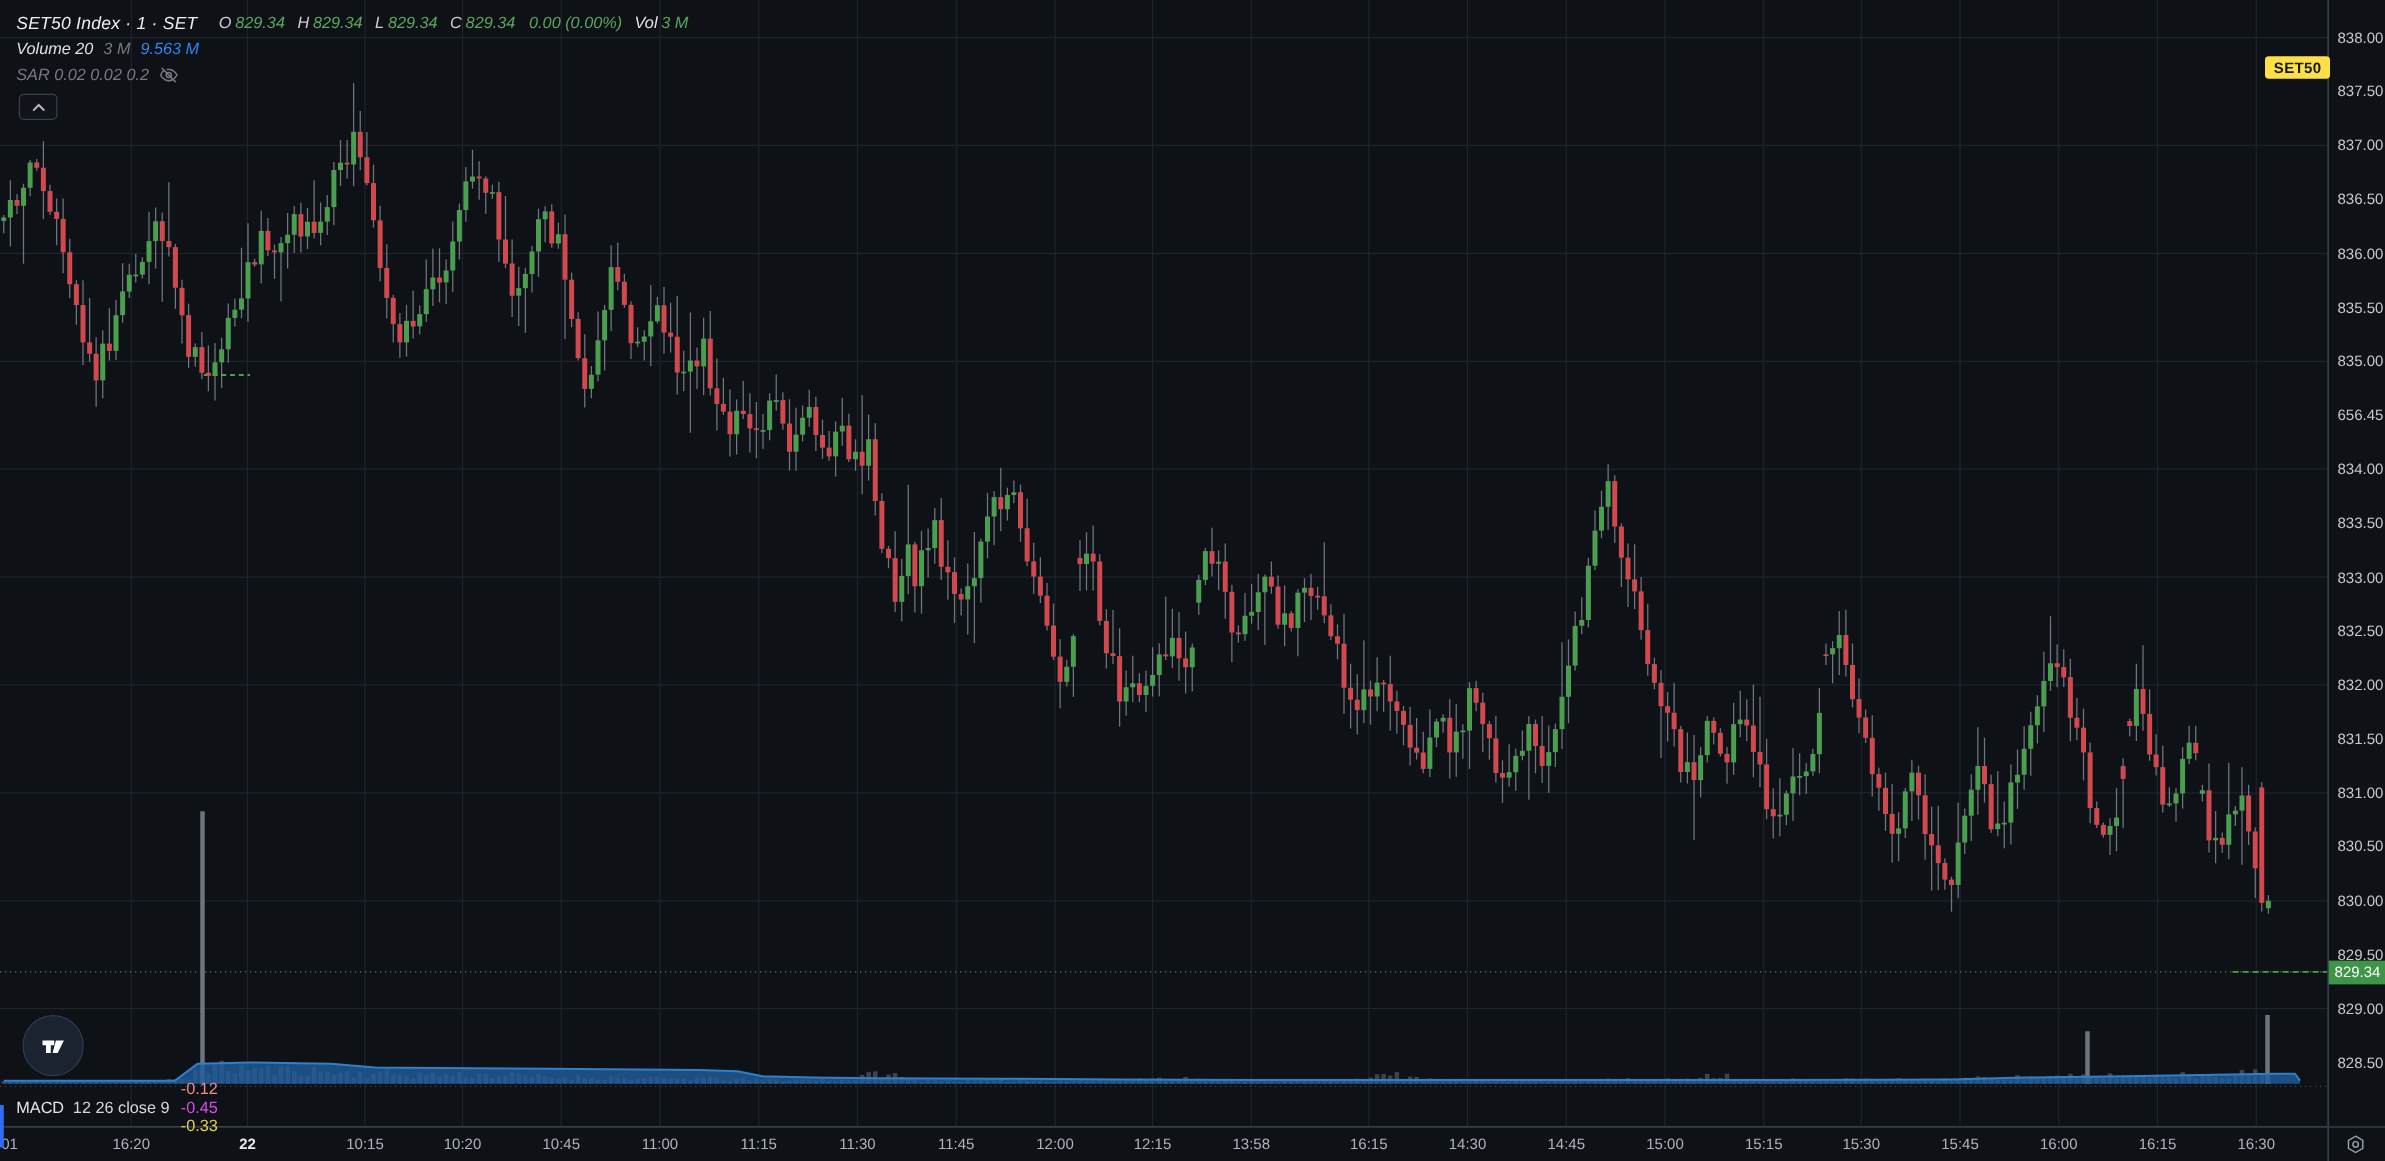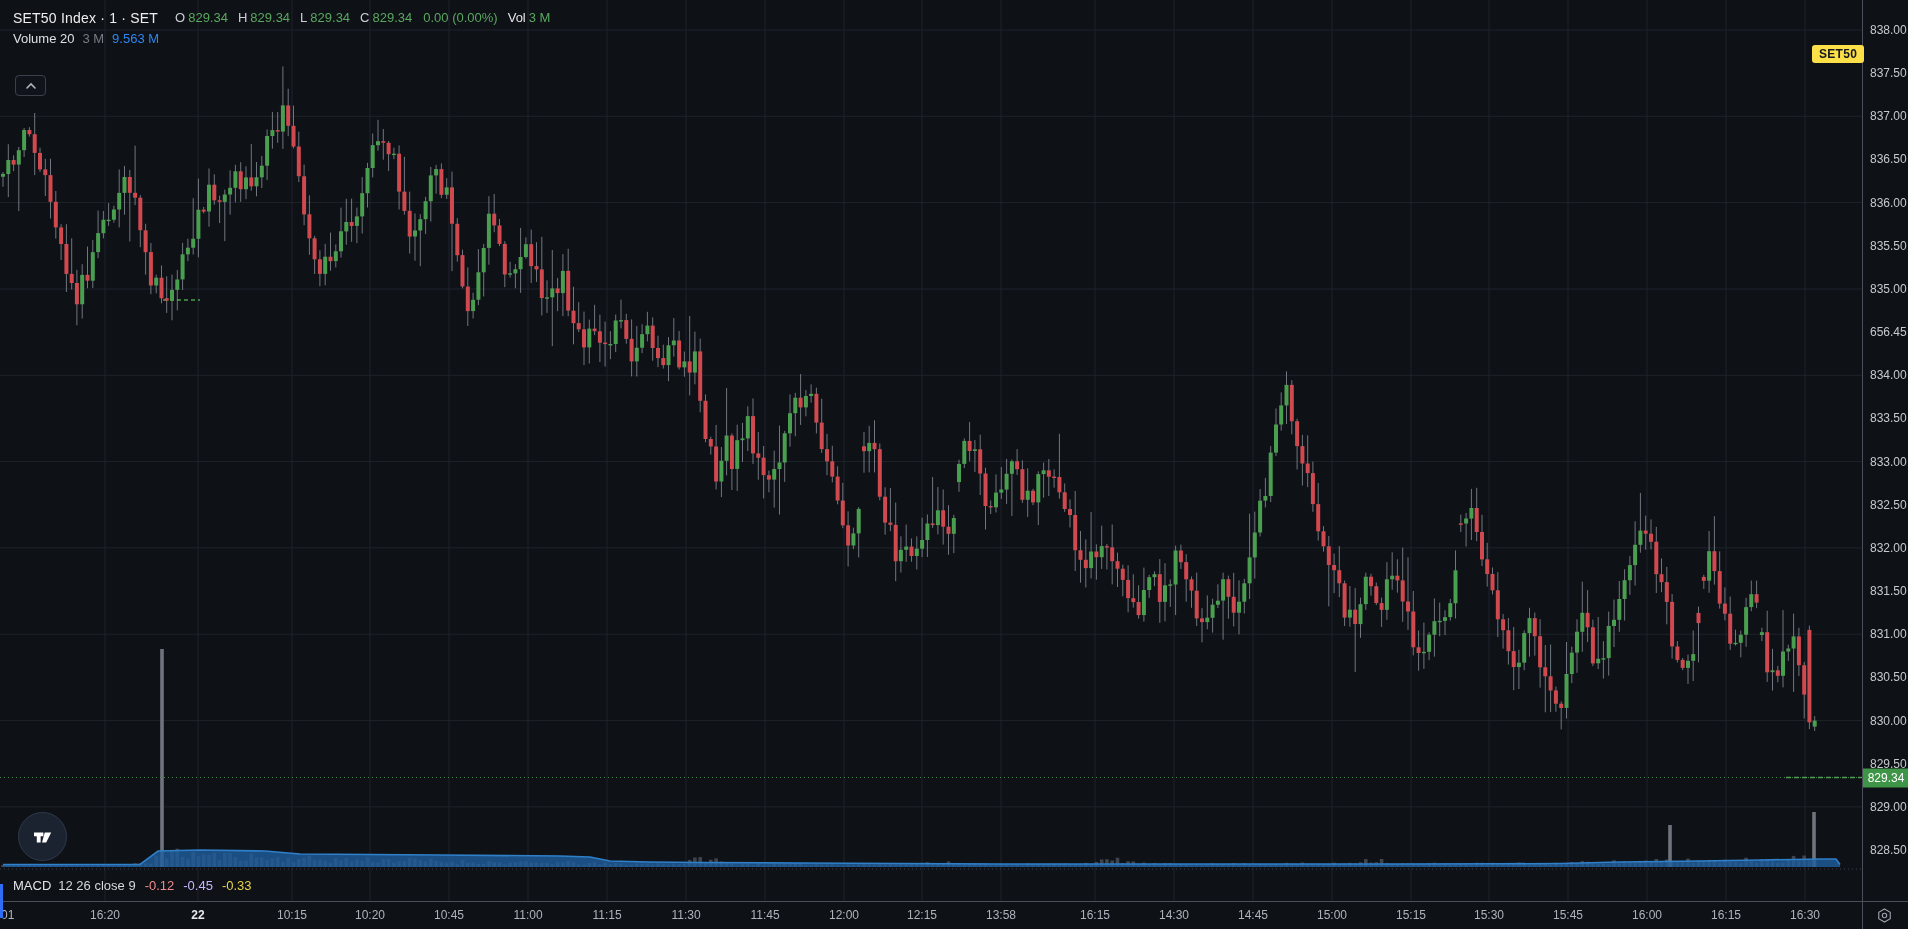--- a/index.html
+++ b/index.html
@@ -1,21 +1,21 @@
 <!DOCTYPE html>
 <html><head>
 <meta charset="utf-8">
 <style>
   html,body{margin:0;padding:0;background:#0e1116;}
   body{width:1908px;height:929px;position:relative;overflow:hidden;
        font-family:"Liberation Sans",sans-serif;-webkit-font-smoothing:antialiased;}
   #plot-wrap{position:absolute;left:0;top:0;width:1862px;height:901px;}
   #plot{position:absolute;left:0;top:0;}
   
-  .legend{position:absolute;left:13px;top:7px;z-index:6;}
+  .legend{position:absolute;left:13px;top:7px;z-index:6;font-style:italic;}
   .lrow{display:flex;align-items:center;height:21px;font-size:13px;color:#dde1e6;white-space:nowrap;}
   .sym{font-size:14px;color:#eceef0;letter-spacing:.2px;}
   .ohlc{display:flex;align-items:center;margin-left:10px;font-size:13px;}
   .ohlc span{margin-right:3px;}
   .k{color:#ccd0d6;margin-left:7px;}
   .v{color:#5aa75f;}
   .chg{color:#5aa75f;margin-left:8px;}
   .vol-k{color:#e2e4e8;margin-left:10px;}
   .vol-v{color:#5aa75f;margin-left:3px;}
   .dim{color:#787b86;}
@@ -1144,34 +1144,44 @@
         </span>
       <span class="chg">0.00 (0.00%)</span>
       <span class="vol-k">Vol</span>
       <span class="vol-v">3 M</span>
     </div>
     <div class="lrow">
       <span>Volume 20</span>
       <span class="dim gap">3 M</span>
       <span class="blue gap">9.563 M</span>
     </div>
+    <div class="lrow sar-row">
+      <span>SAR 0.02 0.02 0.2</span>
+      <span class="eye">
+        <svg width="16" height="16" viewBox="0 0 24 24" fill="none" stroke="#787b86" stroke-width="1.8" stroke-linecap="round">
+          <path d="M4 4l16 16"></path>
+          <path d="M10.3 5.3A10 10 0 0 1 12 5.2c6.8 0 9.8 6.8 9.8 6.8a16.4 16.4 0 0 1-3.1 4M6.2 6.3A16.2 16.2 0 0 0 2.2 12s3 6.8 9.8 6.8c1.7 0 3.2-.4 4.5-1.1"></path>
+          <circle cx="12" cy="12" r="3.1"></circle>
+        </svg>
+      </span>
+    </div>
   </div>
 
   <div class="collapse-btn">
     <svg width="12" height="8" viewBox="0 0 12 8">
       <path d="M2 6l4-4 4 4" stroke="#b2b5be" stroke-width="1.6" fill="none" stroke-linecap="round"></path>
     </svg>
   </div>
 
   <div class="macd-row">
     <span class="name">MACD</span>
     <span class="params">12 26 close 9</span>
-    <span id="macd-values" style="display:flex;">
+    <span id="macd-values" style="display:flex;flex-direction:column;">
         <span class="mv" style="color: rgb(240, 138, 142);">-0.12</span>
-        <span class="mv" style="color: #c4b5fd;">-0.45</span>
+        <span class="mv" style="color: #d946ef;">-0.45</span>
         <span class="mv" style="color: rgb(230, 210, 77);">-0.33</span>
       </span>
   </div>
 
   <div class="tv-logo">
     <svg width="25" height="25" viewBox="0 0 28 28">
       <path fill="#ffffff" d="M4.5 9.5h10.5v4.2h-3.1v7h-4.3v-7H4.5z"></path>
       <path fill="#ffffff" d="M16.5 9.5h7.2l-5.6 11.2h-4.6z"></path>
     </svg>
   </div>

